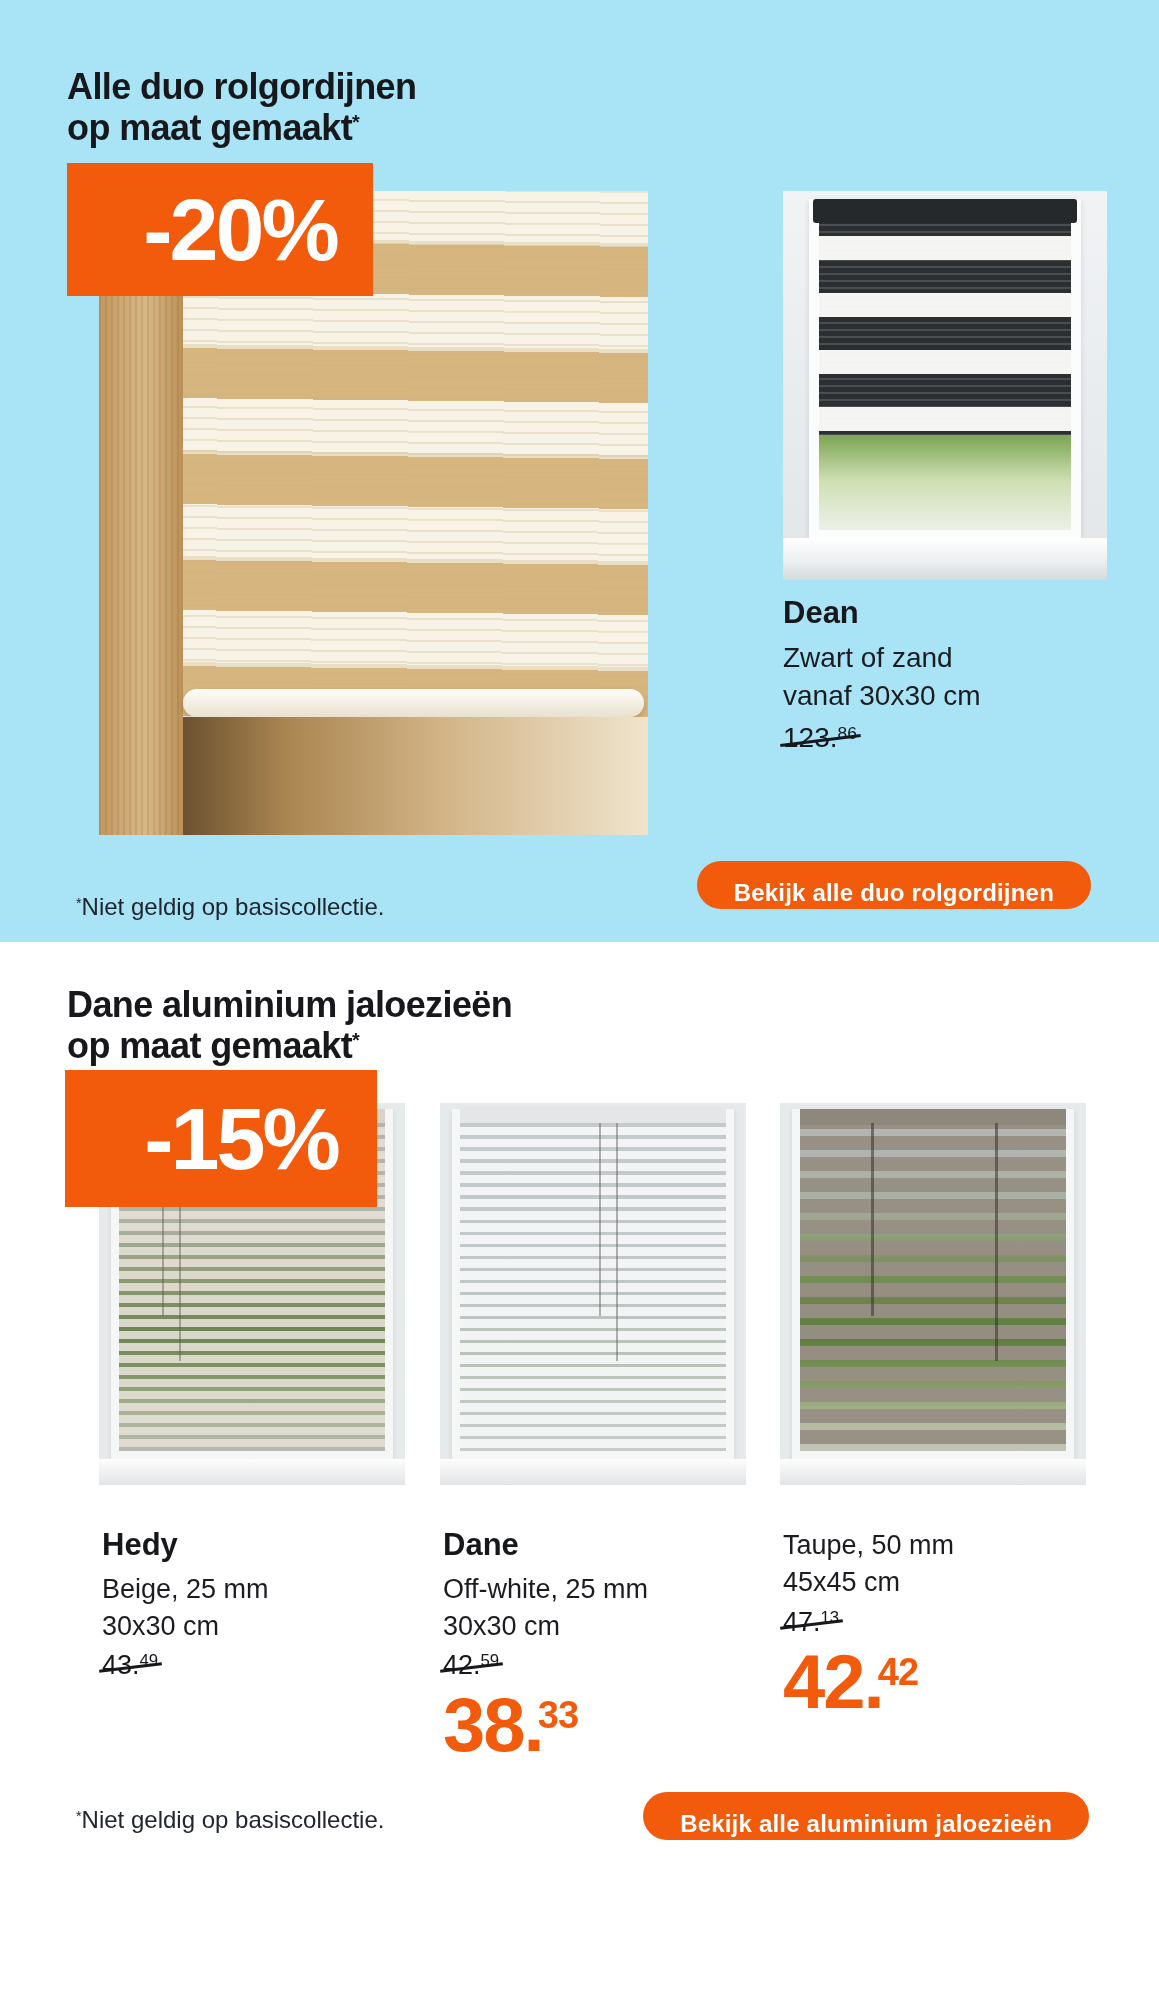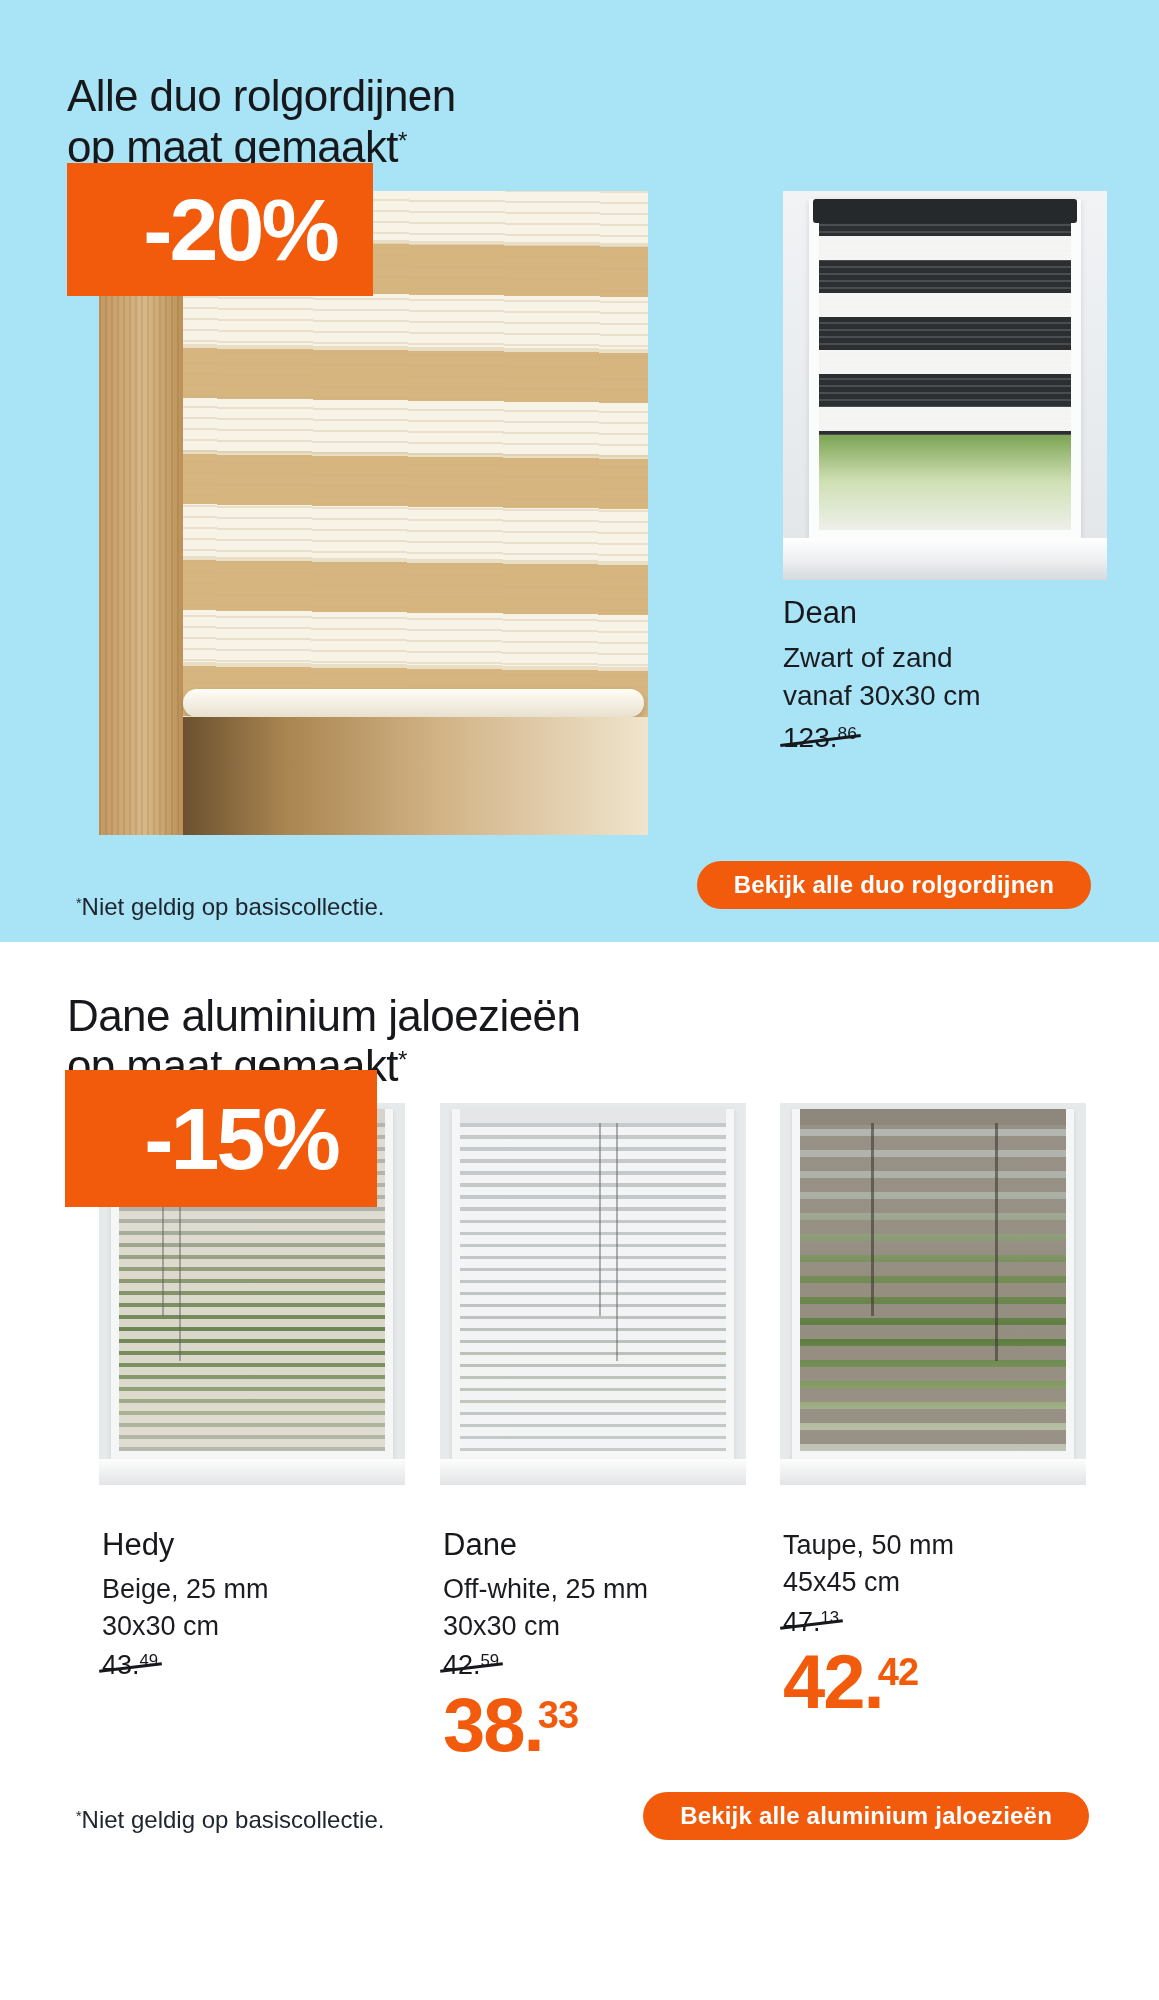--- a/index.html
+++ b/index.html
@@ -1,21 +1,21 @@
 <!DOCTYPE html>
 <html><head>
 <meta charset="utf-8">
 <style>
   html,body{margin:0;padding:0;background:#fff;}
   .page{position:relative;width:1159px;height:2000px;overflow:hidden;background:#ffffff;
         font-family:"Liberation Sans","DejaVu Sans",sans-serif;color:#17181c;}
 
   
   .sec1{position:absolute;left:0;top:0;width:100%;height:942px;background:#a9e4f6;}
-  .h1,.h2{position:absolute;left:67px;font-size:44px;line-height:1.14;font-weight:normal;
+  .h1,.h2{position:absolute;left:67px;font-size:36px;line-height:1.14;font-weight:bold;
           letter-spacing:-0.6px;color:#17181c;}
   .h1{top:42px;}
   .h2{top:954px;}
   sup.star{font-size:0.55em;vertical-align:0.55em;}
 
   .badge{position:absolute;z-index:3;background:#f25b0c;color:#fff;display:flex;
          align-items:center;justify-content:center;font-weight:bold;font-size:88px;
          letter-spacing:-3px;line-height:1;padding-left:40px;}
   .badge1{left:67px;top:163px;width:266px;height:133px;}
   .badge2{left:65px;top:1070px;width:272px;height:137px;}
@@ -49,21 +49,21 @@
     background:
       repeating-linear-gradient(180deg, rgba(255,255,255,0.15) 0 2px, transparent 2px 7px),
       repeating-linear-gradient(180deg, #2b2f32 0 33px, #f4f5f2 33px 57px);}
   .dean-cassette{position:absolute;left:4px;right:4px;top:0;height:24px;background:#26292c;
     border-radius:3px;}
   .dean-sill{position:absolute;left:0;right:0;bottom:0;height:42px;
     background:linear-gradient(180deg,#ffffff 0%,#eceef0 55%,#d6dadd 100%);}
   .dean-text{position:absolute;left:0;top:404px;width:330px;}
 
   
-  .p-name{font-size:31px;font-weight:normal;line-height:1.15;margin:0 0 8px 0;color:#17181c;}
+  .p-name{font-size:31px;font-weight:bold;line-height:1.15;margin:0 0 8px 0;color:#17181c;}
   .p-desc{font-size:27px;line-height:1.38;color:#1a1c20;}
   .dean-card .p-desc{font-size:28px;}
   .old{position:relative;display:inline-block;font-size:27px;margin-top:5px;color:#17181c;}
   .dean-card .old{font-size:28px;margin-top:6px;}
   .old .o-sup{font-size:0.62em;vertical-align:0.45em;}
   .old::after{content:"";position:absolute;left:-3px;right:-4px;top:52%;height:3px;
     background:#17181c;transform:rotate(-7deg);}
   .price{color:#f25b0c;font-weight:bold;font-size:76px;line-height:1;letter-spacing:-2px;
     margin-top:6px;white-space:nowrap;}
   .dean-card .price{font-size:96px;margin-top:4px;}
@@ -104,21 +104,21 @@
   .carlin .jal-view{background:linear-gradient(180deg,#d9dddd 0%,#c9d2c5 25%,#88a763 45%,
     #618e40 66%,#96b66f 80%,#d5e3bf 92%,#e9eee1 100%);}
   .carlin .jal-slats{background:repeating-linear-gradient(180deg,
     rgba(150,142,131,0.97) 0 14px, rgba(78,72,63,0.25) 14px 21px);}
   .carlin .jal-rail{background:#8e877c;height:16px;}
   .carlin .cord{left:28%;width:3px;background:rgba(55,50,43,0.55);}
   .carlin .cord.b{left:72%;width:3px;background:rgba(55,50,43,0.55);}
 
   
   .cta{position:absolute;height:48px;line-height:48px;border-radius:26px;background:#f25b0c;
-    color:#fff;font-size:24px;font-weight:bold;letter-spacing:0.2px;padding:0 37px;
+    color:#fff;font-size:24px;font-weight:bold;letter-spacing:0.2px;padding:8px 37px;
     white-space:nowrap;border:none;cursor:pointer;z-index:4;}
   .cta1{right:68px;top:861px;}
   .cta2{right:70px;top:1792px;}
   .footnote{position:absolute;left:76px;font-size:24px;color:#20262e;}
   .fn1{top:893px;}
   .fn2{top:1806px;}
   .footnote sup{font-size:0.6em;vertical-align:0.5em;}
   .footer{position:absolute;right:69px;top:1892px;font-size:42px;color:#101114;
     letter-spacing:-0.5px;white-space:nowrap;}
   .footer .brand{font-weight:bold;cursor:pointer;}

